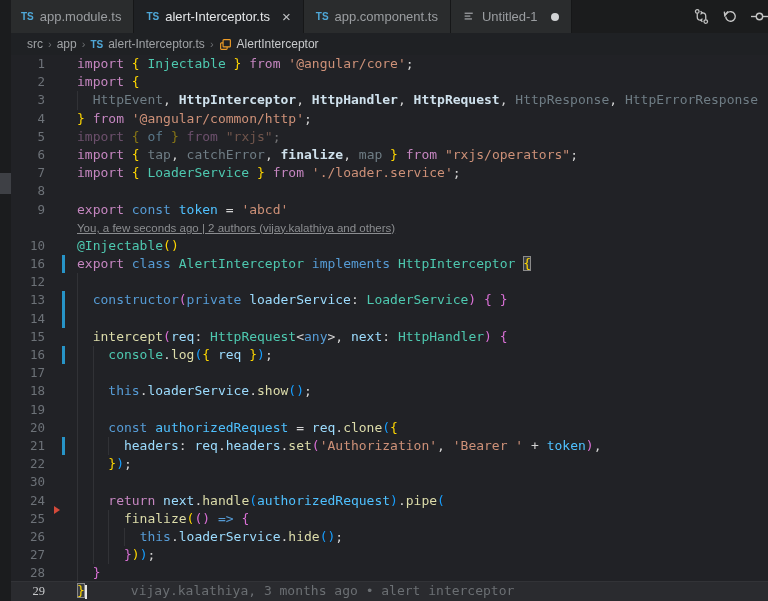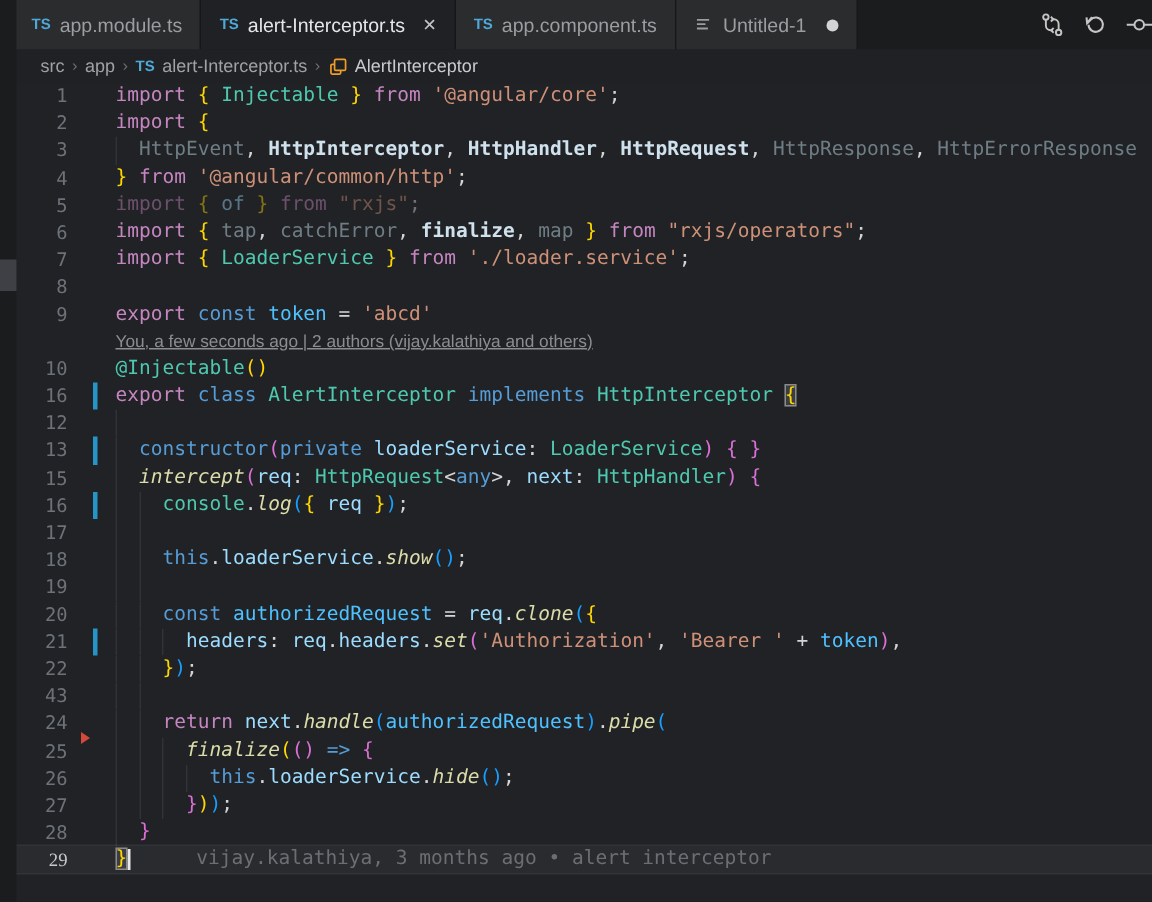--- a/index.html
+++ b/index.html
@@ -43,21 +43,21 @@
           border-left:6px solid #d44a3a; border-top:4px solid transparent; border-bottom:4px solid transparent; }
   .codewrap { position:relative; flex:1; padding-left:2px; overflow:hidden; }
   .guide { position:absolute; top:0; bottom:0; width:1px; background:rgba(255,255,255,.075); }
   .row.currentline { background:rgba(255,255,255,.045);
         box-shadow:0 -1px 0 rgba(255,255,255,.08), 0 1px 0 rgba(255,255,255,.08); }
 
   
   .kw  { color:#c586c0; }
   .st  { color:#569cd6; }
   .ty  { color:#4ec9b0; }
-  .fn  { color:#dcdcaa;font-style:italic; }
+  .fn  { color:#dcdcaa; }
   .va  { color:#9cdcfe; }
   .co  { color:#4fc1ff; }
   .sr  { color:#ce9178; }
   .pu  { color:#d4d4d4; }
   .b1  { color:#ffd700; }
   .b2  { color:#da70d6; }
   .b3  { color:#179fff; }
   .imb { color:#cfe1ec; font-weight:bold; }
   .imd { color:#6f7d85; }
   .dim { opacity:.45; }
@@ -152,29 +152,30 @@
       <div class="row"><span class="num">5</span><span class="gut"></span><span class="codewrap"><span class="kw dim">import </span><span class="b1 dim">{ </span><span class="va dim">of</span><span class="b1 dim"> }</span><span class="kw dim"> from </span><span class="sr dim">"rxjs"</span><span class="pu dim">;</span></span></div>
       <div class="row"><span class="num">6</span><span class="gut"></span><span class="codewrap"><span class="kw">import </span><span class="b1">{ </span><span class="imd">tap</span><span class="pu">, </span><span class="imd">catchError</span><span class="pu">, </span><span class="imb">finalize</span><span class="pu">, </span><span class="imd">map</span><span class="b1"> }</span><span class="kw"> from </span><span class="sr">"rxjs/operators"</span><span class="pu">;</span></span></div>
       <div class="row"><span class="num">7</span><span class="gut"></span><span class="codewrap"><span class="kw">import </span><span class="b1">{ </span><span class="ty">LoaderService</span><span class="b1"> }</span><span class="kw"> from </span><span class="sr">'./loader.service'</span><span class="pu">;</span></span></div>
       <div class="row"><span class="num">8</span><span class="gut"></span><span class="codewrap"></span></div>
       <div class="row"><span class="num">9</span><span class="gut"></span><span class="codewrap"><span class="kw">export </span><span class="st">const </span><span class="co">token</span><span class="pu"> = </span><span class="sr">'abcd'</span></span></div>
       <div class="row"><span class="num"></span><span class="gut"></span><span class="codewrap"><span class="blame-row">You, a few seconds ago | 2 authors (vijay.kalathiya and others)</span></span></div>
       <div class="row"><span class="num">10</span><span class="gut"></span><span class="codewrap"><span class="ty">@Injectable</span><span class="b1">()</span></span></div>
       <div class="row"><span class="num">16</span><span class="gut"><span class="gbar"></span></span><span class="codewrap"><span class="kw">export </span><span class="st">class </span><span class="ty">AlertInterceptor</span><span class="st"> implements </span><span class="ty">HttpInterceptor </span><span class="b1 match">{</span></span></div>
       <div class="row"><span class="num">12</span><span class="gut"></span><span class="codewrap"><span class="guide" style="left: 2px;"></span></span></div>
       <div class="row"><span class="num">13</span><span class="gut"><span class="gbar"></span></span><span class="codewrap"><span class="guide" style="left: 2px;"></span><span class="pu">  </span><span class="st">constructor</span><span class="b2">(</span><span class="st">private </span><span class="va">loaderService</span><span class="pu">: </span><span class="ty">LoaderService</span><span class="b2">)</span><span class="pu"> </span><span class="b2">{ }</span></span></div>
+      <div class="row"><span class="num">14</span><span class="gut"><span class="gbar"></span></span><span class="codewrap"><span class="guide" style="left: 2px;"></span></span></div>
       <div class="row"><span class="num">15</span><span class="gut"></span><span class="codewrap"><span class="guide" style="left: 2px;"></span><span class="pu">  </span><span class="fn">intercept</span><span class="b2">(</span><span class="va">req</span><span class="pu">: </span><span class="ty">HttpRequest</span><span class="pu">&lt;</span><span class="st">any</span><span class="pu">&gt;</span><span class="pu">, </span><span class="va">next</span><span class="pu">: </span><span class="ty">HttpHandler</span><span class="b2">)</span><span class="pu"> </span><span class="b2">{</span></span></div>
       <div class="row"><span class="num">16</span><span class="gut"><span class="gbar"></span></span><span class="codewrap"><span class="guide" style="left: 2px;"></span><span class="guide" style="left: 17.625px;"></span><span class="pu">    </span><span class="ty">console</span><span class="pu">.</span><span class="fn">log</span><span class="b3">(</span><span class="b1">{ </span><span class="va">req</span><span class="b1"> }</span><span class="b3">)</span><span class="pu">;</span></span></div>
       <div class="row"><span class="num">17</span><span class="gut"></span><span class="codewrap"><span class="guide" style="left: 2px;"></span><span class="guide" style="left: 17.625px;"></span></span></div>
       <div class="row"><span class="num">18</span><span class="gut"></span><span class="codewrap"><span class="guide" style="left: 2px;"></span><span class="guide" style="left: 17.625px;"></span><span class="pu">    </span><span class="st">this</span><span class="pu">.</span><span class="va">loaderService</span><span class="pu">.</span><span class="fn">show</span><span class="b3">()</span><span class="pu">;</span></span></div>
       <div class="row"><span class="num">19</span><span class="gut"></span><span class="codewrap"><span class="guide" style="left: 2px;"></span><span class="guide" style="left: 17.625px;"></span></span></div>
       <div class="row"><span class="num">20</span><span class="gut"></span><span class="codewrap"><span class="guide" style="left: 2px;"></span><span class="guide" style="left: 17.625px;"></span><span class="pu">    </span><span class="st">const </span><span class="co">authorizedRequest</span><span class="pu"> = </span><span class="va">req</span><span class="pu">.</span><span class="fn">clone</span><span class="b3">(</span><span class="b1">{</span></span></div>
       <div class="row"><span class="num">21</span><span class="gut"><span class="gbar"></span></span><span class="codewrap"><span class="guide" style="left: 2px;"></span><span class="guide" style="left: 17.625px;"></span><span class="guide" style="left: 33.25px;"></span><span class="pu">      </span><span class="va">headers</span><span class="pu">: </span><span class="va">req</span><span class="pu">.</span><span class="va">headers</span><span class="pu">.</span><span class="fn">set</span><span class="b2">(</span><span class="sr">'Authorization'</span><span class="pu">, </span><span class="sr">'Bearer '</span><span class="pu"> + </span><span class="co">token</span><span class="b2">)</span><span class="pu">,</span></span></div>
       <div class="row"><span class="num">22</span><span class="gut"></span><span class="codewrap"><span class="guide" style="left: 2px;"></span><span class="guide" style="left: 17.625px;"></span><span class="pu">    </span><span class="b1">}</span><span class="b3">)</span><span class="pu">;</span></span></div>
-      <div class="row"><span class="num">43</span><span class="gut"></span><span class="codewrap"><span class="guide" style="left: 2px;"></span><span class="guide" style="left: 17.625px;"></span></span></div>
+      <div class="row"><span class="num">30</span><span class="gut"></span><span class="codewrap"><span class="guide" style="left: 2px;"></span><span class="guide" style="left: 17.625px;"></span></span></div>
       <div class="row"><span class="num">24</span><span class="gut"></span><span class="codewrap"><span class="guide" style="left: 2px;"></span><span class="guide" style="left: 17.625px;"></span><span class="pu">    </span><span class="kw">return </span><span class="va">next</span><span class="pu">.</span><span class="fn">handle</span><span class="b3">(</span><span class="co">authorizedRequest</span><span class="b3">)</span><span class="pu">.</span><span class="fn">pipe</span><span class="b3">(</span></span></div>
       <div class="row"><span class="num">25</span><span class="gut"><span class="gdel"></span></span><span class="codewrap"><span class="guide" style="left: 2px;"></span><span class="guide" style="left: 17.625px;"></span><span class="guide" style="left: 33.25px;"></span><span class="pu">      </span><span class="fn">finalize</span><span class="b1">(</span><span class="b2">()</span><span class="pu"> </span><span class="st">=&gt;</span><span class="pu"> </span><span class="b2">{</span></span></div>
       <div class="row"><span class="num">26</span><span class="gut"></span><span class="codewrap"><span class="guide" style="left: 2px;"></span><span class="guide" style="left: 17.625px;"></span><span class="guide" style="left: 33.25px;"></span><span class="guide" style="left: 48.875px;"></span><span class="pu">        </span><span class="st">this</span><span class="pu">.</span><span class="va">loaderService</span><span class="pu">.</span><span class="fn">hide</span><span class="b3">()</span><span class="pu">;</span></span></div>
       <div class="row"><span class="num">27</span><span class="gut"></span><span class="codewrap"><span class="guide" style="left: 2px;"></span><span class="guide" style="left: 17.625px;"></span><span class="guide" style="left: 33.25px;"></span><span class="pu">      </span><span class="b2">}</span><span class="b1">)</span><span class="b3">)</span><span class="pu">;</span></span></div>
       <div class="row"><span class="num">28</span><span class="gut"></span><span class="codewrap"><span class="guide" style="left: 2px;"></span><span class="pu">  </span><span class="b2">}</span></span></div>
       <div class="row currentline"><span class="num">29</span><span class="gut"></span><span class="codewrap"><span class="b1 match">}</span><span class="cursor-caret"></span><span class="blame-inline">vijay.kalathiya, 3 months ago • alert interceptor</span></span></div>
     </div>
 
   <div id="left-strip">
     <div class="thumb"></div>

